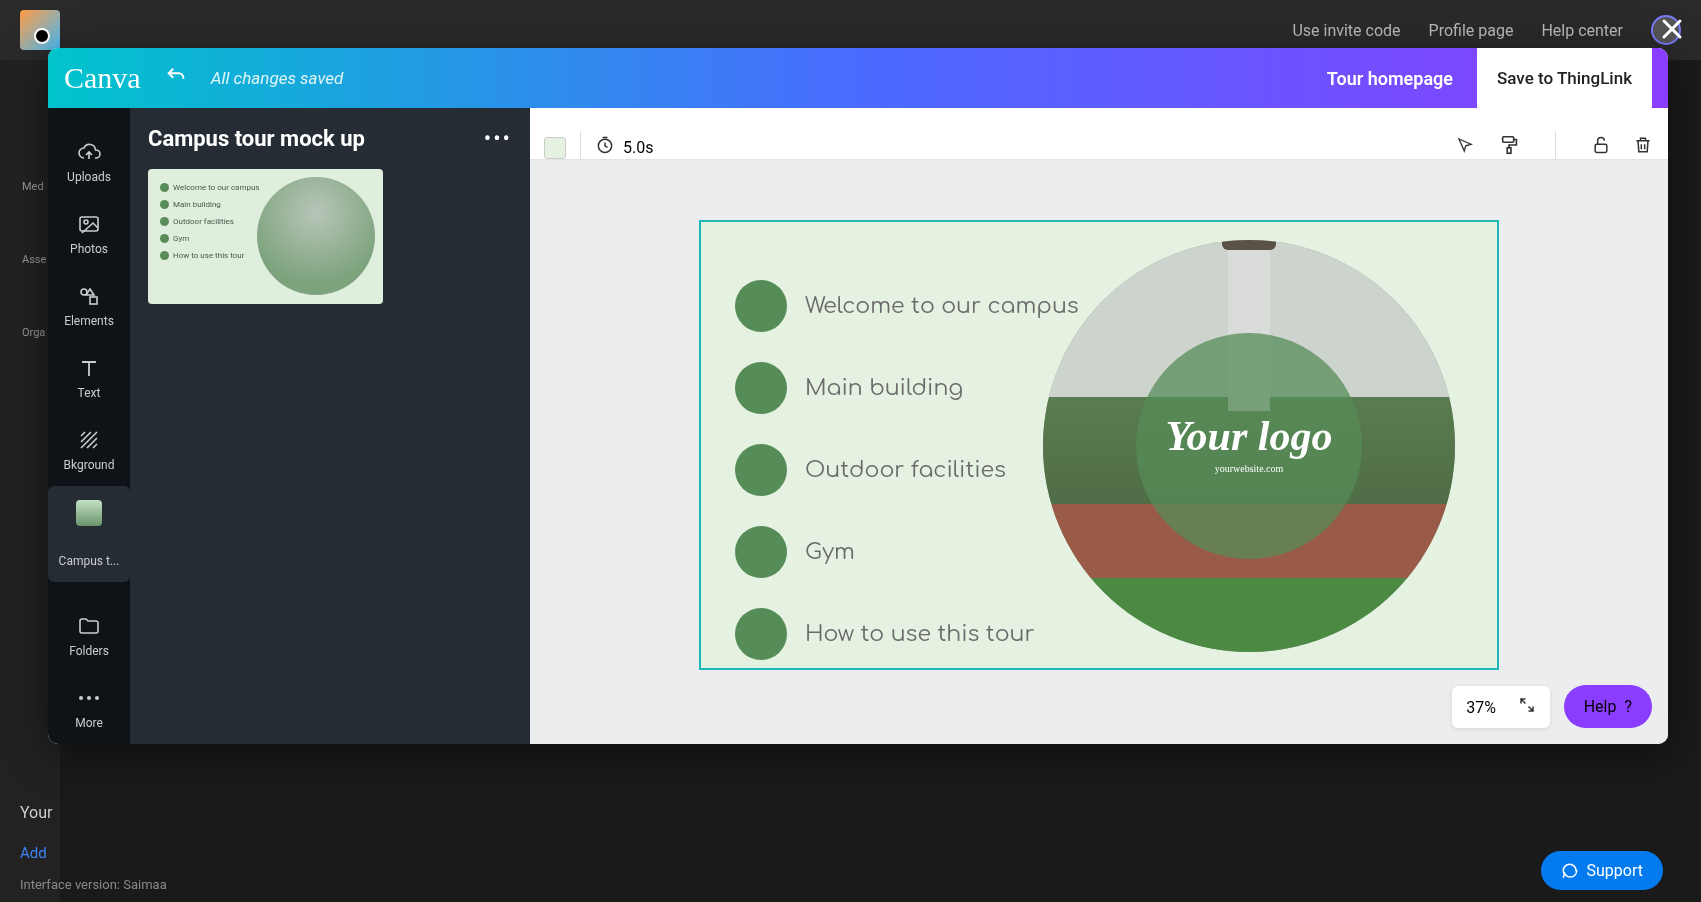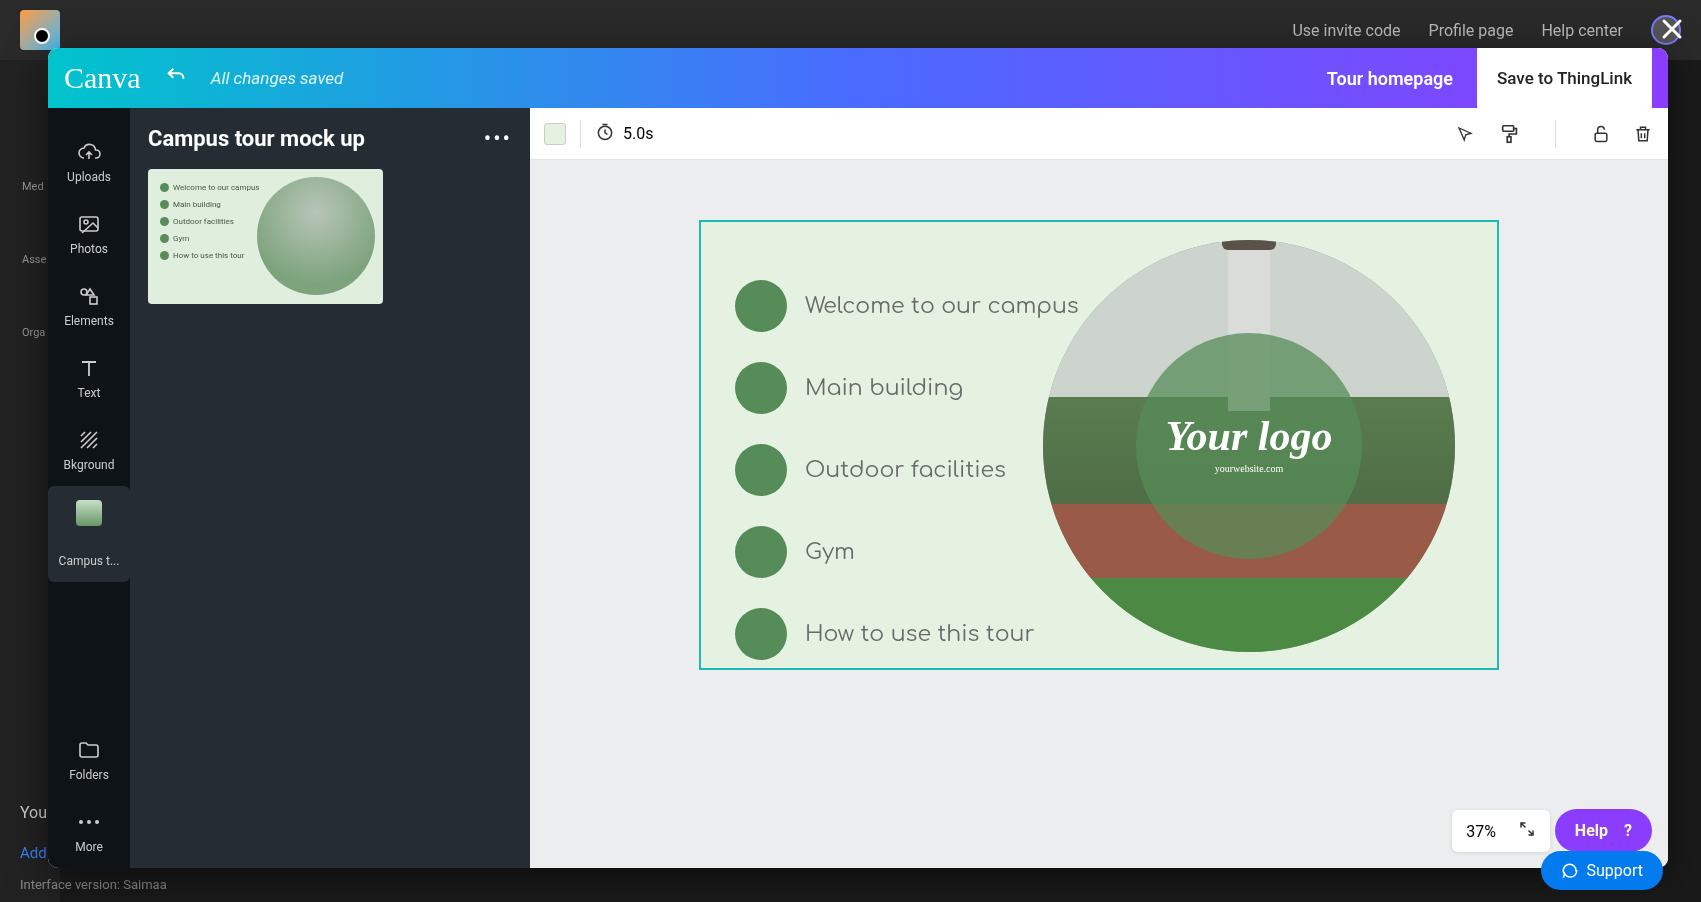--- a/index.html
+++ b/index.html
@@ -110,21 +110,21 @@
   font-size: 16px;
   display: flex; align-items: center; gap: 8px;
   z-index: 400;
 }
 
 
 .canva {
   position: absolute;
   top: 48px; left: 48px;
   width: 1620px;
-  height: 820px;
+  height: 696px;
   z-index: 100;
   background: #fff;
   border-radius: 10px;
   overflow: hidden;
   display: flex;
   flex-direction: column;
   box-shadow: 0 8px 40px rgba(0,0,0,.5);
 }
 .canva-header {
   height: 60px;
@@ -264,21 +264,21 @@
   background: #ecedee;
   display: flex;
   flex-direction: column;
   position: relative;
 }
 .canvas-toolbar {
   height: 52px;
   background: #fff;
   border-bottom: 1px solid #e2e3e5;
   display: flex;
-  align-items: center;
+  align-items: flex-end;
   padding: 0 14px;
 }
 .color-swatch {
   width: 22px; height: 22px;
   background: #e5f2e2;
   border-radius: 3px;
   border: 1px solid #ccc;
 }
 .tb-sep {
   width: 1px; height: 28px;
@@ -405,25 +405,25 @@
   background: #fff;
   border-radius: 6px;
   padding: 10px 14px;
   font-size: 16px;
   box-shadow: 0 1px 4px rgba(0,0,0,.1);
 }
 .help-pill {
   position: absolute;
   bottom: 16px; right: 16px;
   background: #8b3dff;
-  color: #fef9c3;
+  color: #000000;
   border-radius: 22px;
   padding: 12px 20px;
   font-size: 16px;
-  display:flex; align-items:center; gap: 16px; font-weight: bold;
+  display:flex; align-items:center; gap: 8px;
 }
 
 .canvas-scroll-v {
   position:absolute; right:2px; top:52px; bottom: 18px;
   width:10px;
 }
 .canvas-scroll-h {
   position:absolute; left:2px; right: 12px; bottom:2px;
   height:10px;
 }

